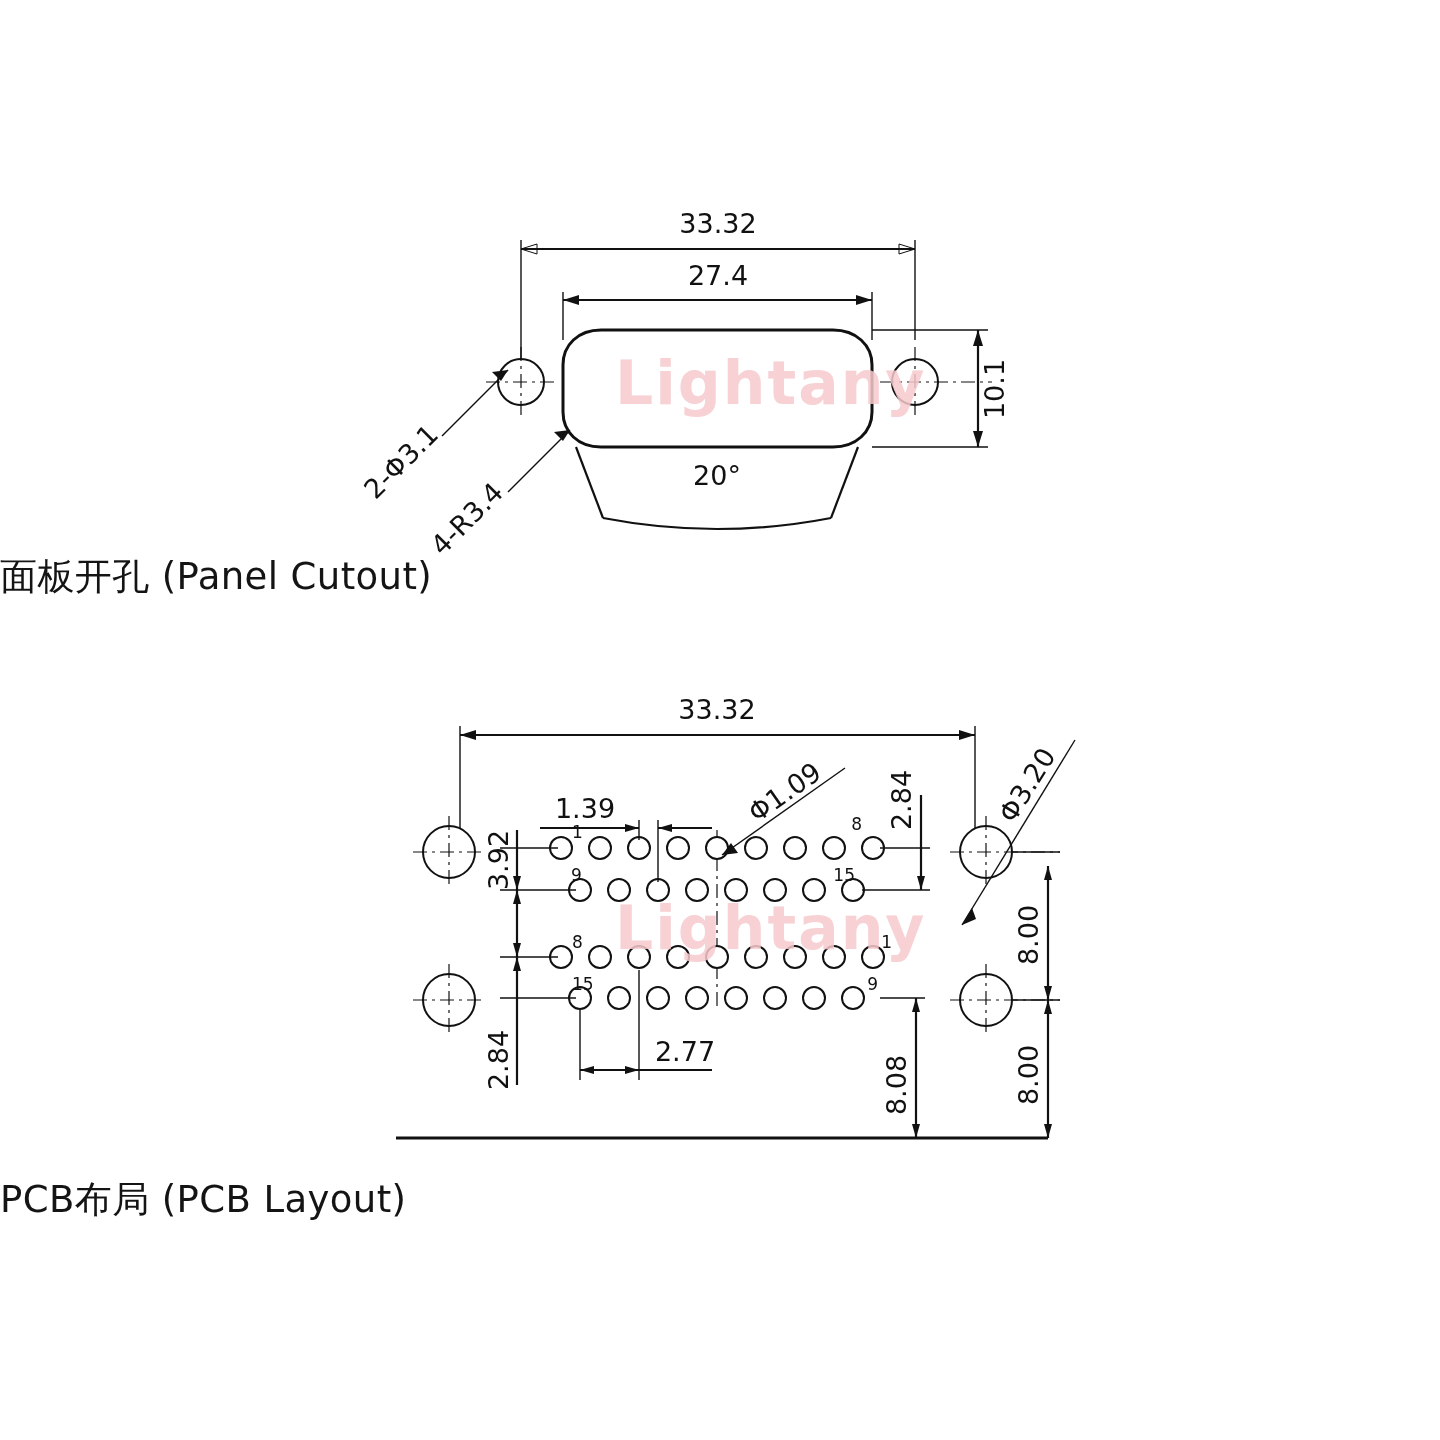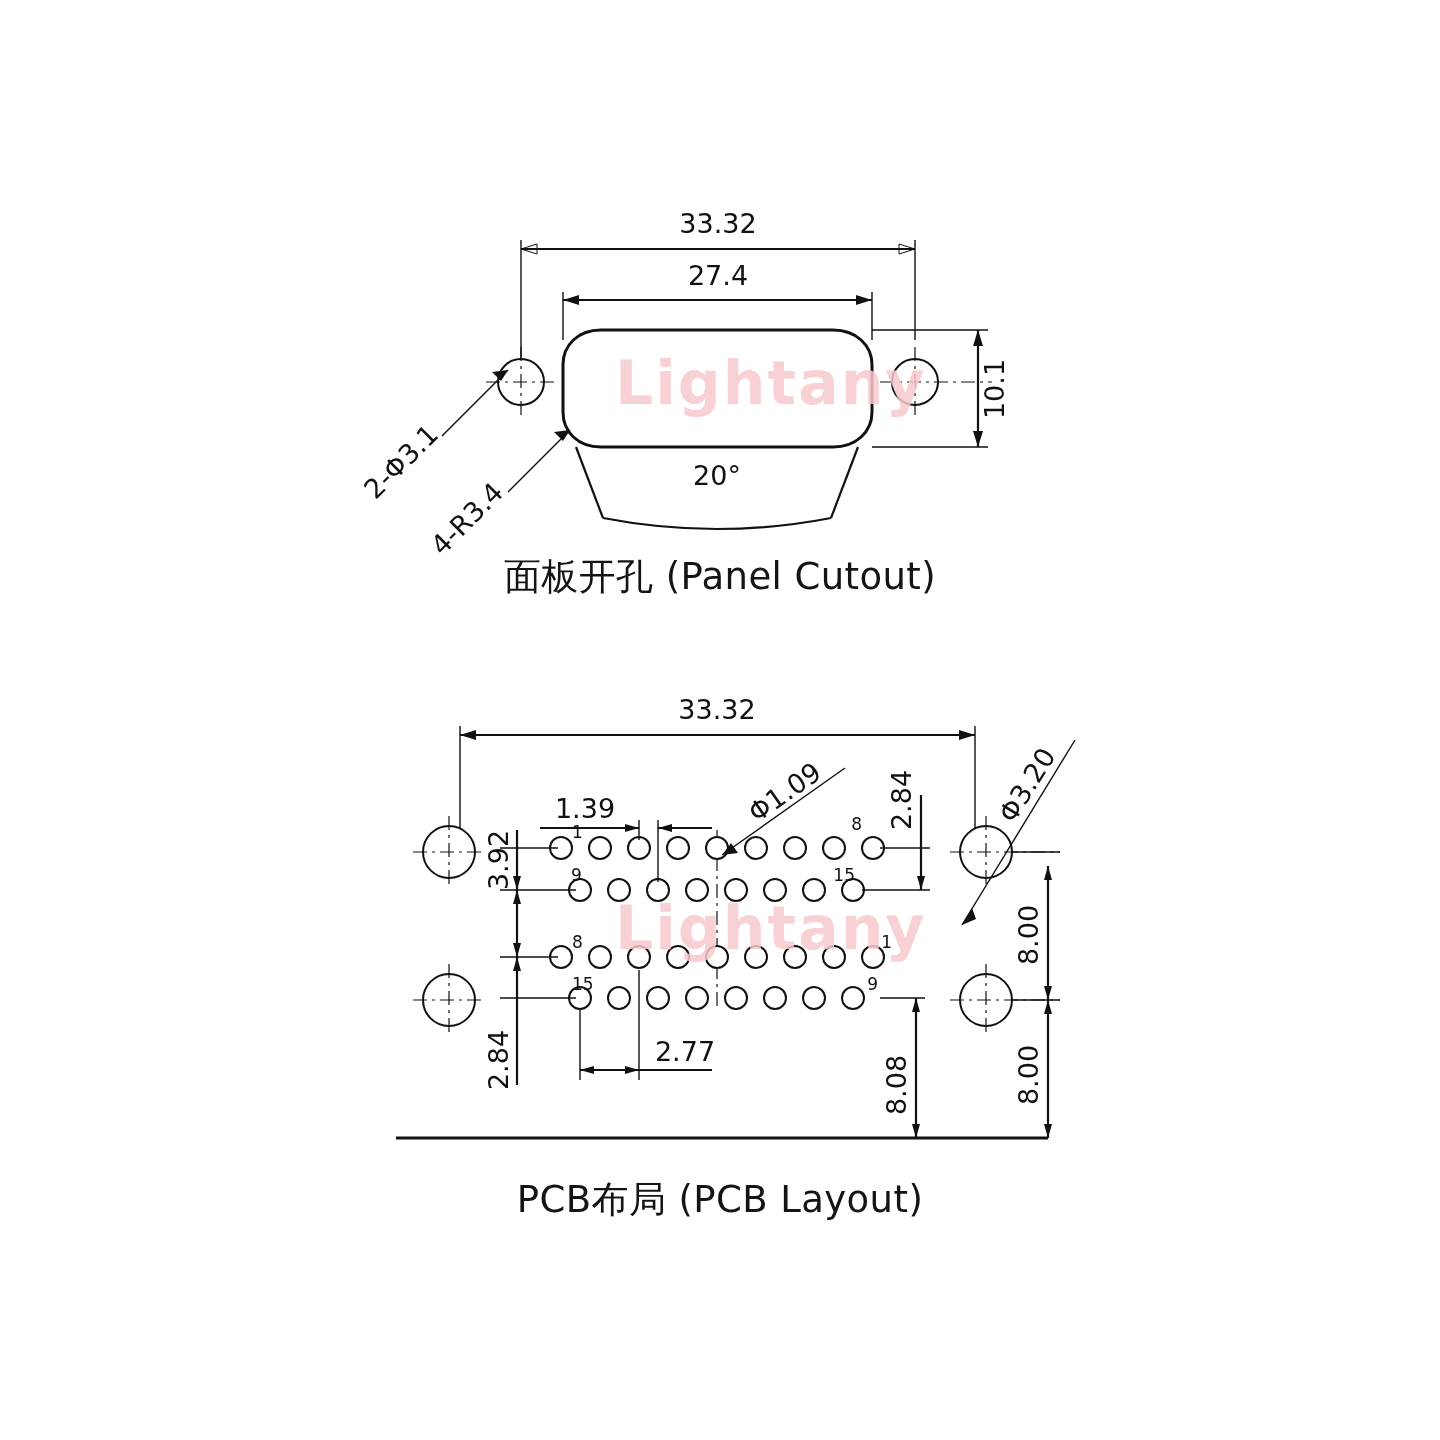--- a/index.html
+++ b/index.html
@@ -23,21 +23,20 @@
   }
   svg.drawing {
     position: absolute;
     left: 0;
     top: 0;
     width: 1440px;
     height: 1440px;
   }
   .cap-panel, .cap-pcb {
     position: absolute;
-    text-align: center;
     font-family: "DejaVu Sans", sans-serif;
     font-size: 37px;
     color: #141414;
     letter-spacing: 0.4px;
     white-space: nowrap;
   }
   .cap-panel {
     left: 0;
     width: 1440px;
     top: 552px;

